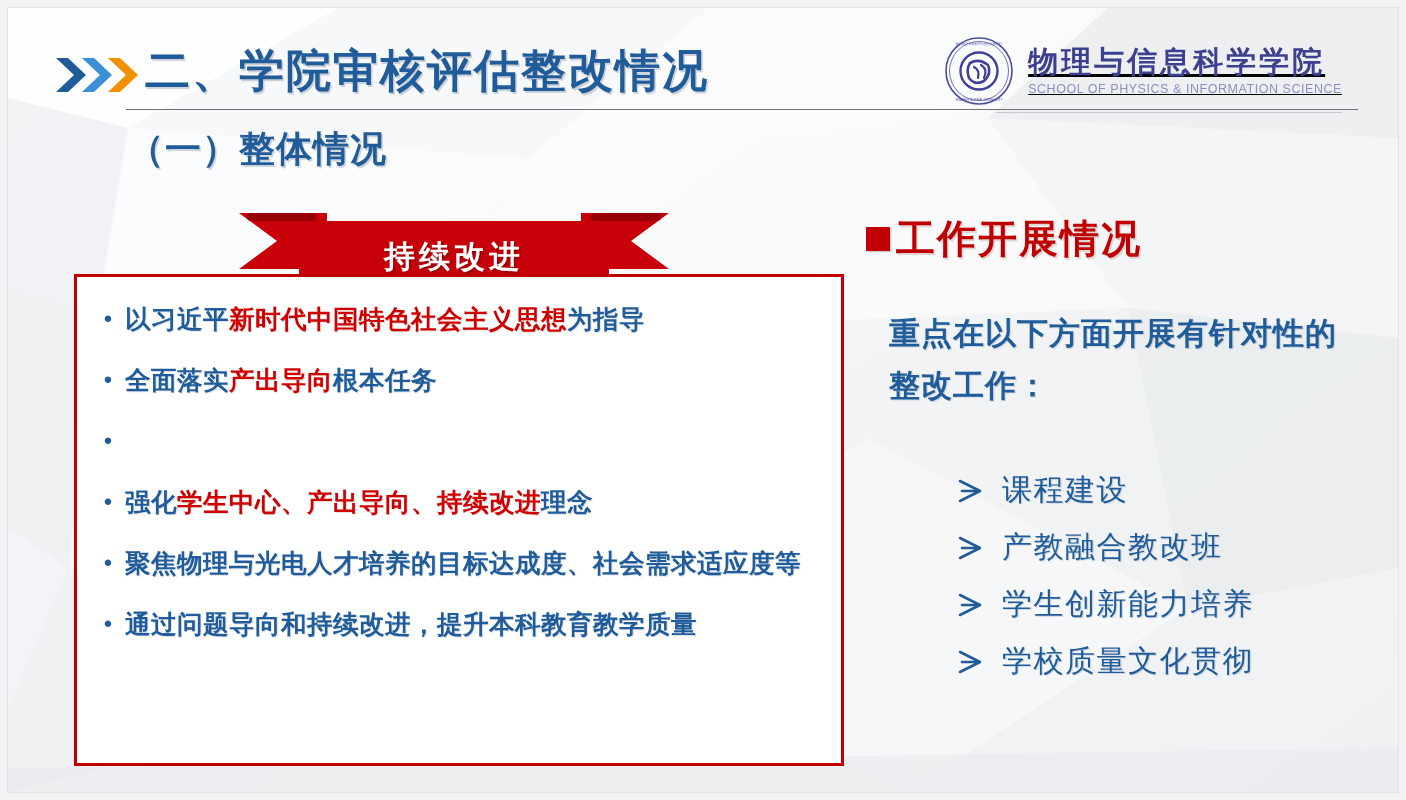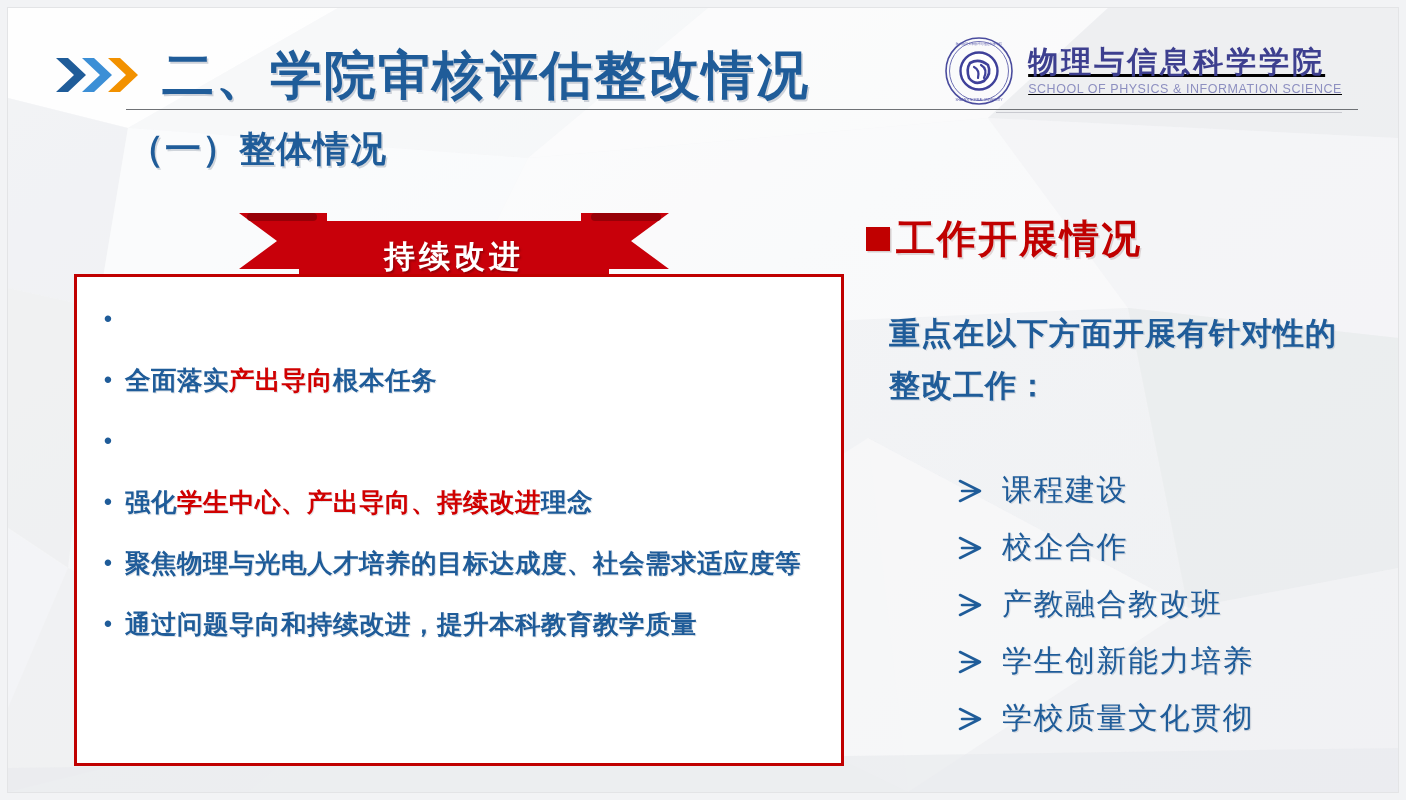--- a/index.html
+++ b/index.html
@@ -14,22 +14,22 @@
         box-shadow:0 0 0 1px #e3e4e6;overflow:hidden;}
 
   
   .facets{position:absolute;inset:0;pointer-events:none;}
   .facets svg{width:100%;height:100%;display:block;}
 
   
   .chevrons{position:absolute;left:46px;top:44px;width:84px;height:46px;}
   .chevrons svg{width:100%;height:100%;}
 
-  .main-title{position:absolute;left:154px;top:33px;
-      font-size:52px;font-weight:bold;color:#1F5C99;letter-spacing:2px;
+  .main-title{position:absolute;left:137px;top:33px;
+      font-size:45px;font-weight:bold;color:#1F5C99;letter-spacing:2px;
       text-shadow:1.5px 1.5px 0 rgba(150,160,175,.45);white-space:nowrap;}
 
   .head-rule{position:absolute;left:118px;top:101px;right:40px;height:0;
       border-top:1.6px solid #6f7276;}
 
   .sub-title{position:absolute;left:120px;top:117px;
       font-size:36px;font-weight:bold;color:#1F5C99;letter-spacing:1px;
       text-shadow:1.5px 1.5px 0 rgba(150,160,175,.42);white-space:nowrap;}
 
   
@@ -151,20 +151,21 @@
       <rect x="352" y="6" width="70" height="8" rx="4" fill="#8e0007" opacity=".85"></rect>
       <rect x="60" y="14" width="310" height="72" rx="4" fill="#C8000A"></rect>
     </svg>
     <div class="ribbon-label">持续改进</div>
   </div>
 
   <div class="redbox">
     <div class="bullets" id="bullet-list">
           <div class="b-item">
             <span class="b-dot">•</span>
+            <span class="b-text"><span class="cl-blue">以习近平</span><span class="cl-red">新时代中国特色社会主义思想</span><span class="cl-blue">为指导</span></span>
           </div>
           <div class="b-item">
             <span class="b-dot">•</span>
             <span class="b-text"><span class="cl-blue">全面落实</span><span class="cl-red">产出导向</span><span class="cl-blue">根本任务</span></span>
           </div>
           <div class="b-item">
             <span class="b-dot">•</span>
           </div>
           <div class="b-item">
             <span class="b-dot">•</span>
@@ -196,28 +197,20 @@
             </svg>
           </span>
           <span class="r-li-text">课程建设</span>
         </div>
         <div class="r-li">
           <span class="r-arrow">
             <svg viewBox="0 0 50 30">
               <path d="M8 5 L28 15 L8 25 M10 15 L28 15" fill="none" stroke="#1F5C99" stroke-width="2.6" stroke-linecap="round" stroke-linejoin="round"></path>
             </svg>
           </span>
-          <span class="r-li-text">校企合作</span>
-        </div>
-        <div class="r-li">
-          <span class="r-arrow">
-            <svg viewBox="0 0 50 30">
-              <path d="M8 5 L28 15 L8 25 M10 15 L28 15" fill="none" stroke="#1F5C99" stroke-width="2.6" stroke-linecap="round" stroke-linejoin="round"></path>
-            </svg>
-          </span>
           <span class="r-li-text">产教融合教改班</span>
         </div>
         <div class="r-li">
           <span class="r-arrow">
             <svg viewBox="0 0 50 30">
               <path d="M8 5 L28 15 L8 25 M10 15 L28 15" fill="none" stroke="#1F5C99" stroke-width="2.6" stroke-linecap="round" stroke-linejoin="round"></path>
             </svg>
           </span>
           <span class="r-li-text">学生创新能力培养</span>
         </div>

